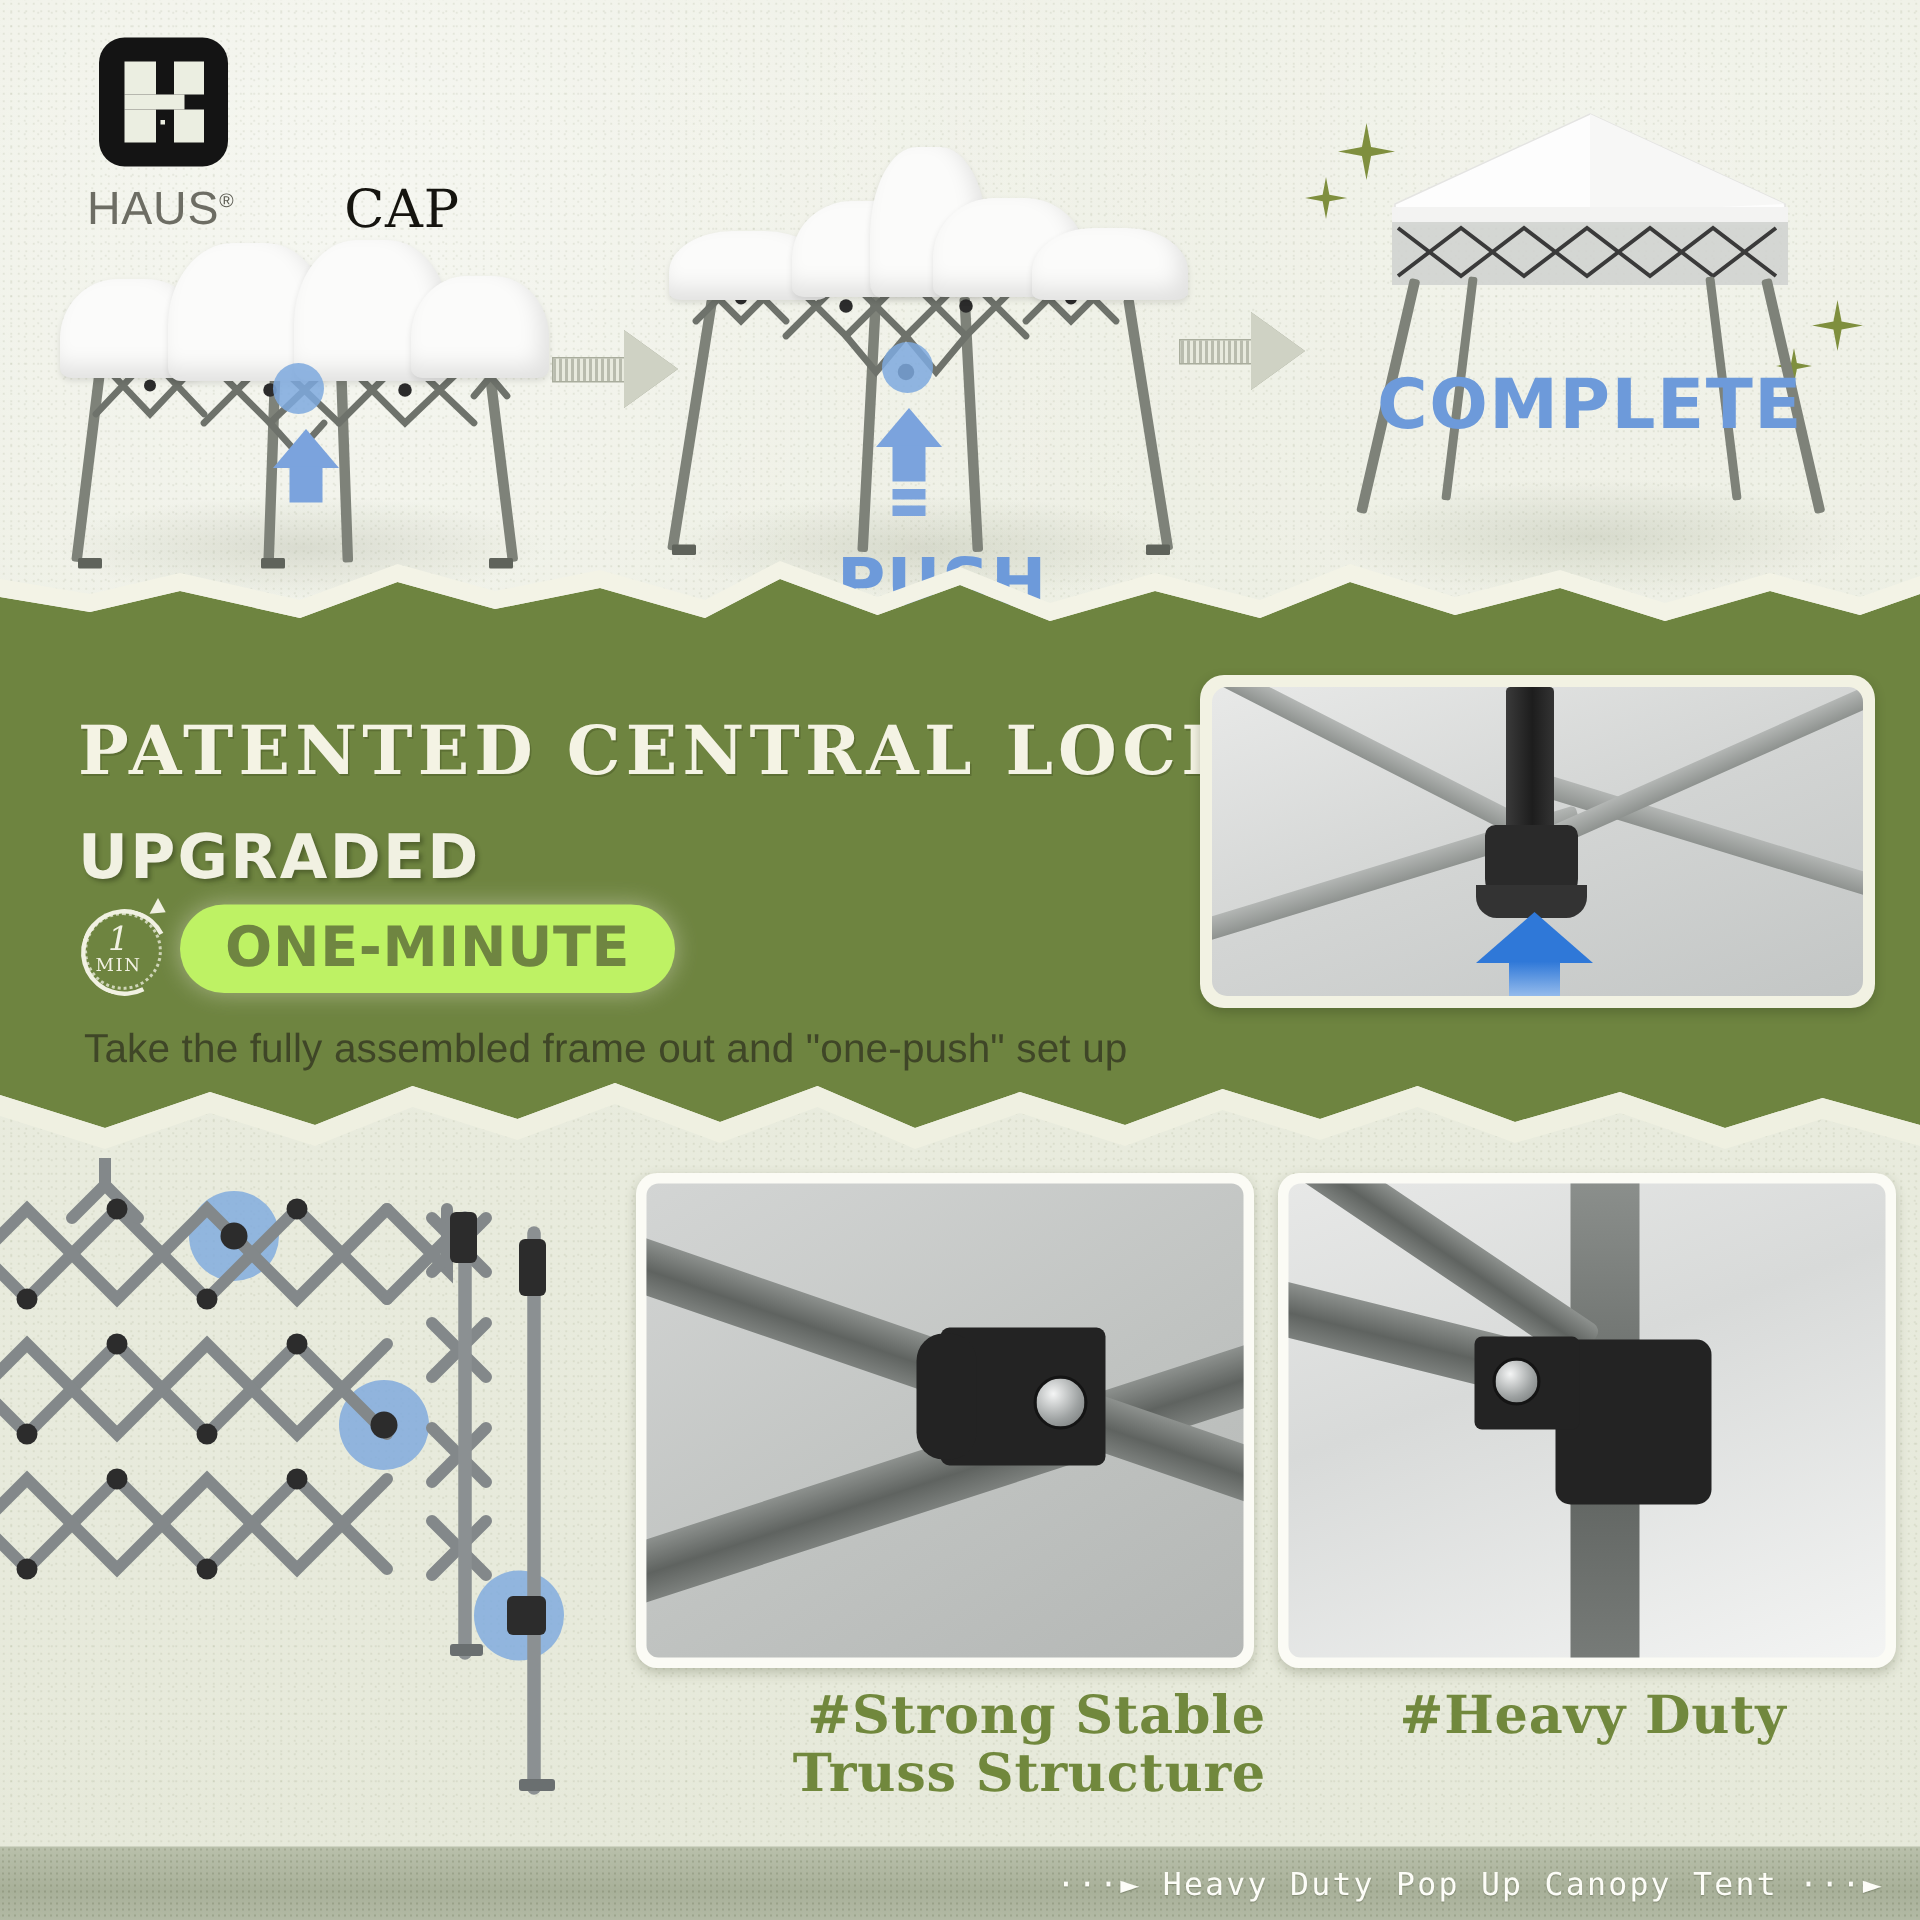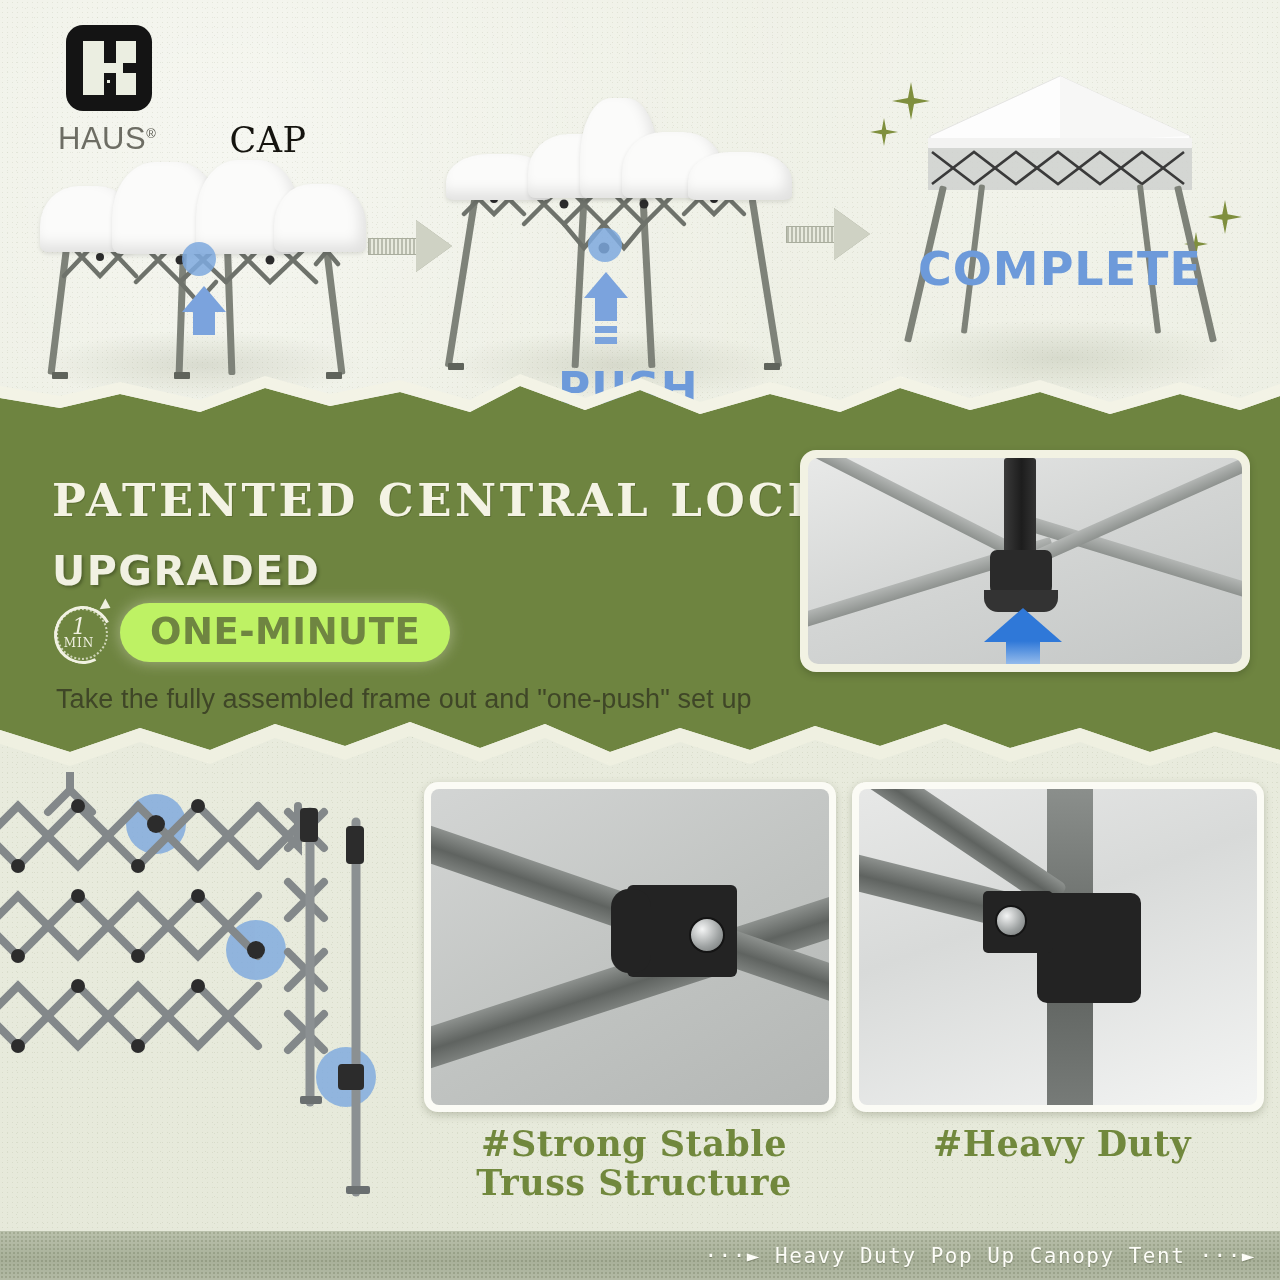--- a/index.html
+++ b/index.html
@@ -444,21 +444,21 @@
 
     <div class="card" style="left:424px;top:10px;width:412px;height:330px;">
       <div class="card-img">
         <div class="tube" style="left:-30px;top:170px;width:480px;height:40px;transform:rotate(-18deg);"></div>
         <div class="tube" style="left:-30px;top:110px;width:480px;height:36px;transform:rotate(19deg);"></div>
         <div class="clamp" style="left:196px;top:96px;width:110px;height:92px;"></div>
         <div class="clamp" style="left:180px;top:100px;width:40px;height:84px;border-radius:18px;"></div>
         <div class="bolt" style="left:258px;top:128px;width:32px;height:32px;"></div>
       </div>
     </div>
-    <div class="cap" style="left:424px;top:352px;">
+    <div class="cap" style="left:424px;top:352px;text-align:right;">
       <div>#Strong Stable</div>
       <div>Truss Structure</div>
     </div>
 
     <div class="card" style="left:852px;top:10px;width:412px;height:330px;">
       <div class="card-img light">
         <div class="tube" style="left:188px;top:-10px;width:46px;height:360px;"></div>
         <div class="tube" style="left:-30px;top:90px;width:250px;height:36px;transform:rotate(14deg);"></div>
         <div class="tube" style="left:-10px;top:30px;width:230px;height:30px;transform:rotate(34deg);"></div>
         <div class="clamp" style="left:178px;top:104px;width:104px;height:110px;border-radius:10px;"></div>

